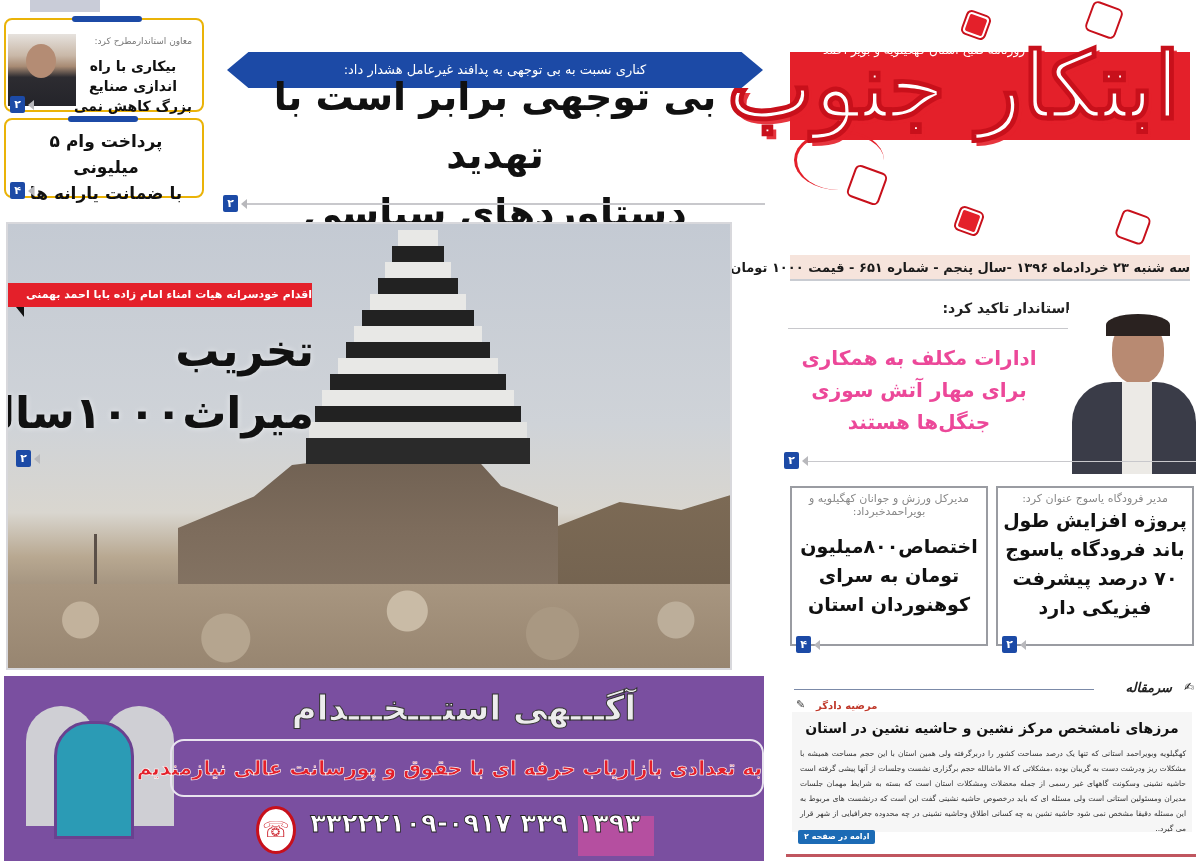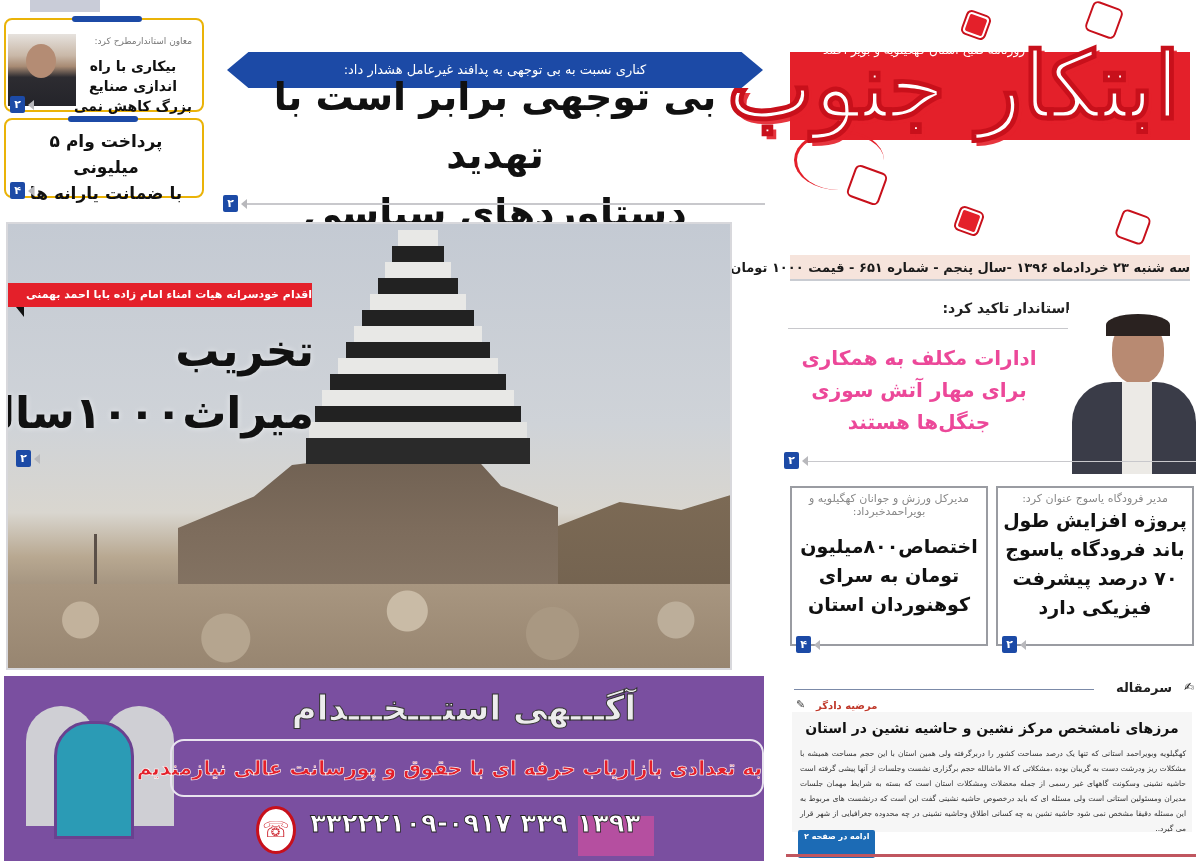--- a/index.html
+++ b/index.html
@@ -62,29 +62,29 @@
   .gov-kicker { position: absolute; right: 130px; top: 10px; font-size: 14px; font-weight: bold; color: #222; }
   .gov-title { position: absolute; left: 10px; top: 52px; width: 250px; font-size: 20px; font-weight: bold; line-height: 32px; text-align: center; color: #ec4899; }
   .person-photo { position: absolute; left: 284px; top: 20px; width: 128px; height: 150px; background: linear-gradient(180deg, #fff 0%, #fff 15%, transparent 15%); }
 
   .box-story { position: absolute; border: 2px solid #9a9ca2; background: #fff; }
   .box-kicker { position: absolute; left: 4px; right: 4px; font-size: 11px; color: #888; text-align: center; line-height: 13px; }
   .box-title { position: absolute; left: 4px; right: 4px; font-size: 19px; font-weight: bold; line-height: 29px; text-align: center; color: #111; }
 
   
   .editorial { left: 786px; top: 676px; width: 410px; height: 185px; }
-  .ed-label { position: absolute; right: 12px; top: 4px; font-size: 13px; font-weight: bold; color: #222; }
+  .ed-label { position: absolute; right: 12px; top: 4px; font-size: 13px; font-weight: bold; color: #222; font-style: italic; }
   .ed-icon { position: absolute; right: 2px; top: 4px; font-size: 12px; color: #222; }
   .ed-line { position: absolute; left: 8px; top: 13px; width: 300px; height: 1px; background: #7b8aa8; }
   .ed-author { position: absolute; left: 30px; top: 24px; font-size: 10px; font-weight: bold; color: #c0392b; }
   .ed-author-icon { position: absolute; left: 10px; top: 22px; font-size: 11px; color: #444; }
   .ed-box { position: absolute; left: 6px; top: 36px; width: 400px; height: 120px; background: #f6f6f6; }
   .ed-title { position: absolute; left: 0; top: 8px; width: 400px; text-align: center; font-size: 14px; font-weight: bold; color: #111; }
   .ed-body { position: absolute; left: 8px; top: 34px; width: 386px; font-size: 7.5px; line-height: 15px; text-align: justify; color: #333; }
-  .ed-more { position: absolute; left: 12px; top: 154px; height: 28px; padding: 0 6px; background: #1c6bb5; color: #fff; font-size: 8px; font-weight: bold; line-height: 14px; border-radius: 2px; }
+  .ed-more { position: absolute; left: 12px; top: 154px; height: 14px; padding: 0 6px; background: #1c6bb5; color: #fff; font-size: 8px; font-weight: bold; line-height: 14px; border-radius: 2px; }
   .ed-bottom-rule { position: absolute; left: 0; top: 178px; width: 410px; height: 3px; background: #c0565f; }
 </style>
 </head>
 <body>
 
 <div class="abs masthead">
   <div class="mast-band"></div>
   <div class="mast-swirl"></div>
   <div class="mast-diamond" style="left:185px;top:14px;"></div>
   <div class="mast-diamond" style="left:310px;top:6px;width:28px;height:28px;background:#fff;"></div>

